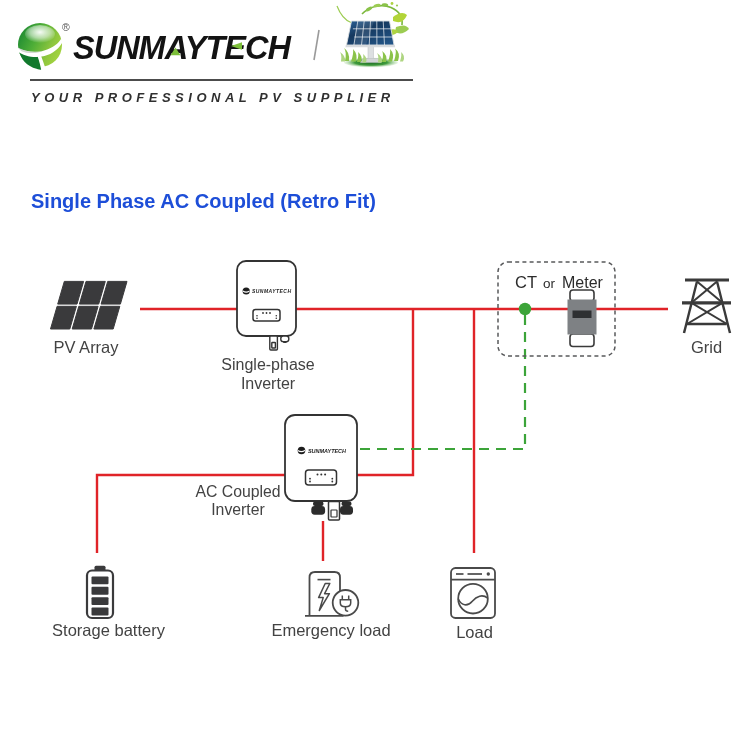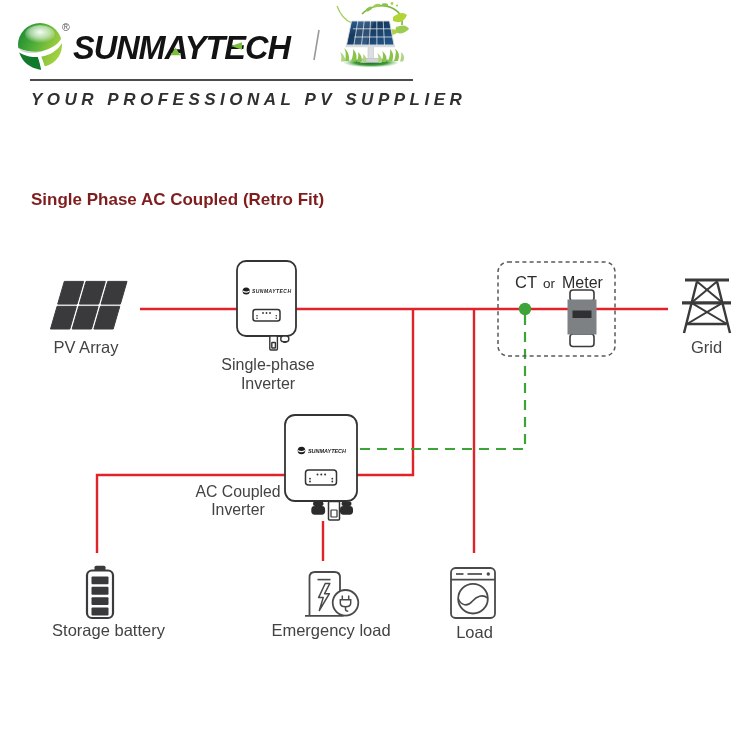--- a/index.html
+++ b/index.html
@@ -101,24 +101,24 @@
     <path d="M40.5,21 L39.2,45"></path>
     <path d="M46.8,21 L46.9,45"></path>
     <path d="M53.2,21 L54.5,45"></path>
     <path d="M22.9,28.8 L61.3,28.8"></path>
     <path d="M24.3,37 L62.7,37"></path>
   </g>
   <path d="M28,21 L44,21 L36,45 L23.5,45 Z" fill="#ffffff" opacity="0.10"></path>
 </svg>
 
 <div class="abs" style="left:30px;top:78.5px;width:383px;height:2px;background:#4c4c4c;"></div>
-<div class="abs" style="left:31px;top:90px;font-size:17px;font-style:italic;font-weight:bold;
+<div class="abs" style="left:31px;top:90px;font-size:13px;font-style:italic;font-weight:bold;
      letter-spacing:4.5px;color:#303030;">YOUR PROFESSIONAL PV SUPPLIER</div>
 
-<div class="abs" style="left:31px;top:190px;font-size:17px;font-weight:bold;color:#7f1d1d;letter-spacing:0px;">Single Phase AC Coupled (Retro Fit)</div>
+<div class="abs" style="left:31px;top:190px;font-size:20px;font-weight:bold;color:#1d4ed8;letter-spacing:0px;">Single Phase AC Coupled (Retro Fit)</div>
 
 <svg class="abs" style="left:0;top:0;" width="750" height="750" viewBox="0 0 750 750">
   <defs></defs>
 
   <g stroke="#e02328" stroke-width="2.4" fill="none">
     <path d="M140,309 H237"></path>
     <path d="M296,309 H668"></path>
     <path d="M413,309 V475 H357"></path>
     <path d="M474,309 V553"></path>
     <path d="M285,475 H97 V553"></path>

